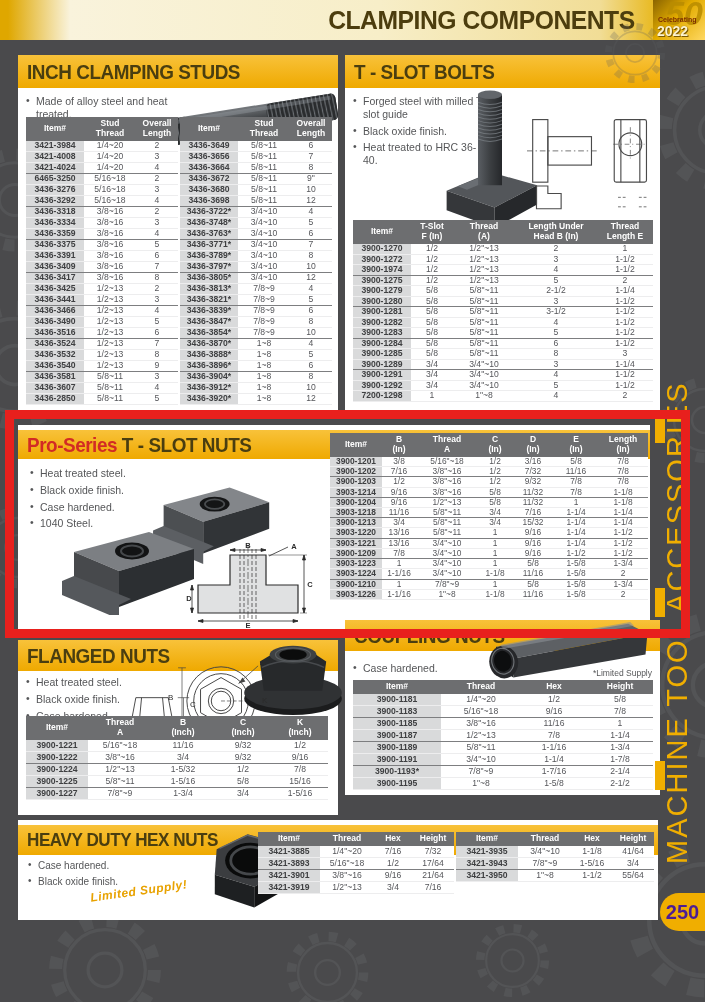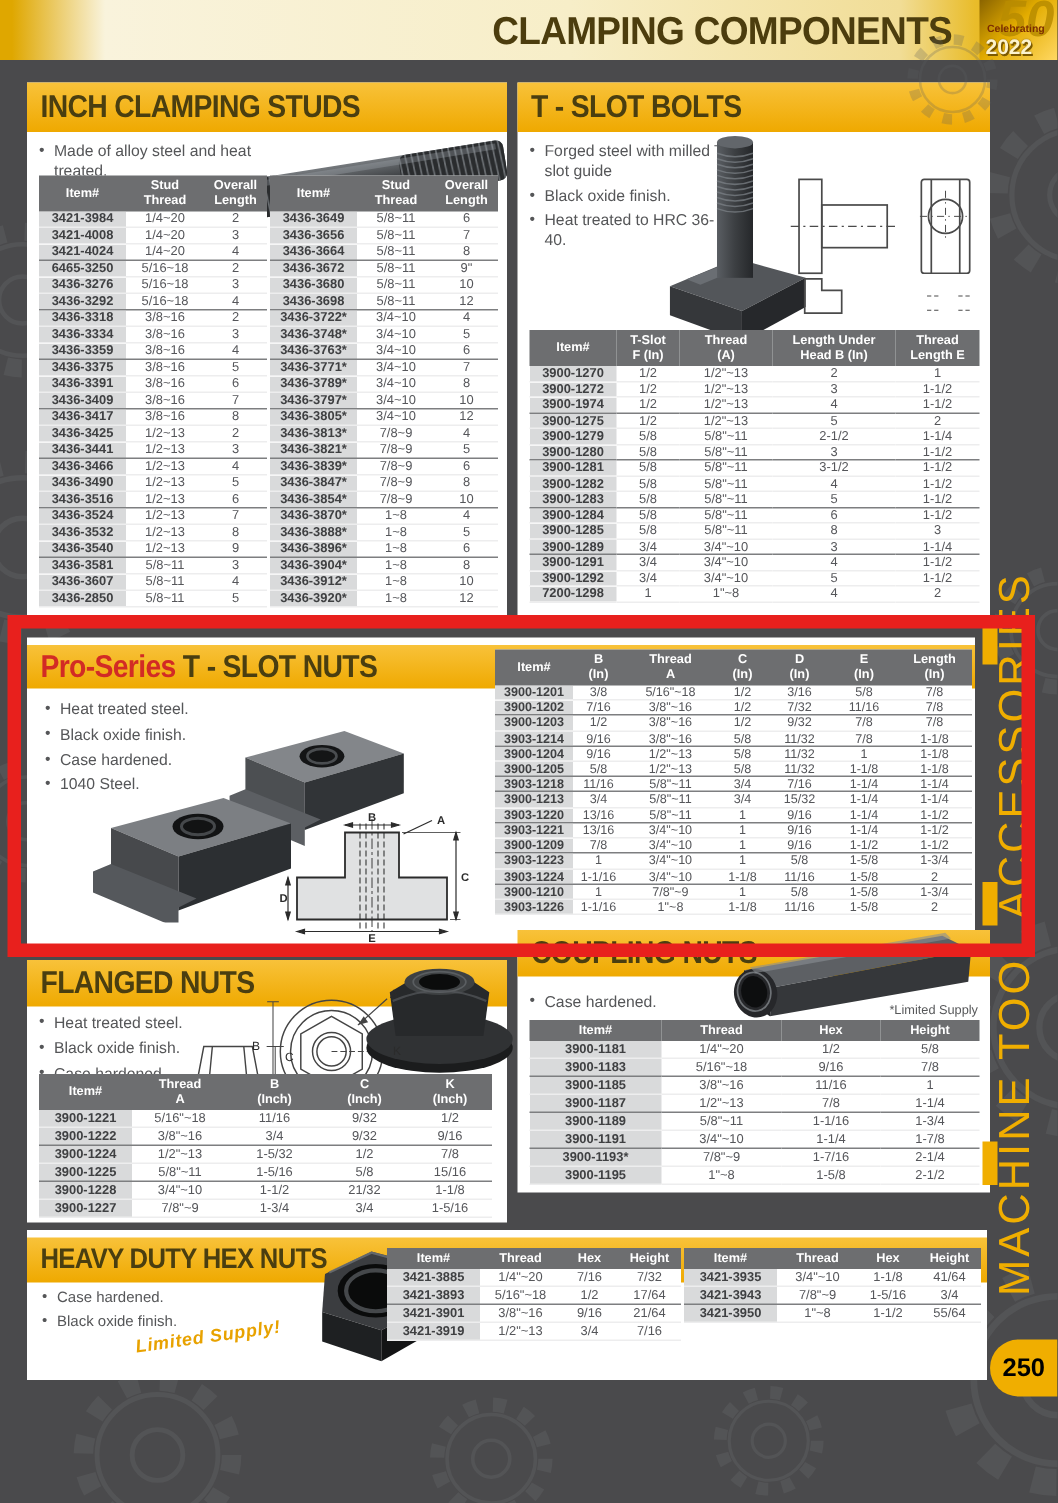--- a/index.html
+++ b/index.html
@@ -27,21 +27,21 @@
 td.c0{background:#d9dadb;font-weight:700;color:#3f4042}
 tr.grp td{border-bottom:1.5px solid #7d7e80}
 .t-studs td{height:11px}
 .t-bolts td{height:10.5px}
 .t-pro td{height:10px;font-size:8.4px}
 .t-flg td,.t-cpl td,.t-hvy td{height:12px}
 .redbox{position:absolute;left:5px;top:410px;width:685px;height:228px;border:9px solid #e8201d;z-index:5;pointer-events:none}
 .sidebar-text{position:absolute;left:661px;top:328px;width:44px;height:590px;writing-mode:vertical-rl;transform:rotate(180deg);
  font-size:29px;font-weight:400;color:#f0ae00;letter-spacing:2px;text-align:center;z-index:3;white-space:nowrap}
 .page-badge{position:absolute;left:660px;top:893px;width:45px;height:38px;background:#f0ae00;border-radius:20px 0 0 20px;
- display:flex;align-items:center;justify-content:center;font-size:17px;font-weight:800;color:#000000;z-index:6}
+ display:flex;align-items:center;justify-content:center;font-size:20px;font-weight:800;color:#4c1d95;z-index:6}
 .index-tab{position:absolute;width:10px;height:29px;background:#f0ae00;z-index:3}
 .diagram-label{position:absolute;font-size:8px;color:#2b2b2b;z-index:4}
 .photo{position:absolute;z-index:3}
 .limited-script{position:absolute;font-size:12px;font-weight:700;font-style:italic;color:#e8a200;transform:rotate(-8deg);letter-spacing:.5px;z-index:4}
 svg text{font-family:"Liberation Sans",sans-serif}
 .dlbl{font-size:7.5px;fill:#2b2b2b;text-anchor:middle;font-weight:700}
 </style>
 </head>
 <body>
 
@@ -704,29 +704,20 @@
         <tr>
           <td class="c0">3900-1204</td>
           <td class="c1">9/16</td>
           <td class="c2">1/2"~13</td>
           <td class="c3">5/8</td>
           <td class="c4">11/32</td>
           <td class="c5">1</td>
           <td class="c6">1-1/8</td>
         </tr>
         <tr class="grp">
-          <td class="c0">3900-1205</td>
-          <td class="c1">5/8</td>
-          <td class="c2">1/2"~13</td>
-          <td class="c3">5/8</td>
-          <td class="c4">11/32</td>
-          <td class="c5">1-1/8</td>
-          <td class="c6">1-1/8</td>
-        </tr>
-        <tr class="grp">
           <td class="c0">3903-1218</td>
           <td class="c1">11/16</td>
           <td class="c2">5/8"~11</td>
           <td class="c3">3/4</td>
           <td class="c4">7/16</td>
           <td class="c5">1-1/4</td>
           <td class="c6">1-1/4</td>
         </tr>
         <tr>
           <td class="c0">3900-1213</td>
@@ -891,27 +882,20 @@
           <td class="c4">7/8</td>
         </tr>
         <tr class="grp">
           <td class="c0">3900-1225</td>
           <td class="c1">5/8"~11</td>
           <td class="c2">1-5/16</td>
           <td class="c3">5/8</td>
           <td class="c4">15/16</td>
         </tr>
         <tr>
-          <td class="c0">3900-1228</td>
-          <td class="c1">3/4"~10</td>
-          <td class="c2">1-1/2</td>
-          <td class="c3">21/32</td>
-          <td class="c4">1-1/8</td>
-        </tr>
-        <tr>
           <td class="c0">3900-1227</td>
           <td class="c1">7/8"~9</td>
           <td class="c2">1-3/4</td>
           <td class="c3">3/4</td>
           <td class="c4">1-5/16</td>
         </tr>
       </tbody>
     </table>
 </div>
 

